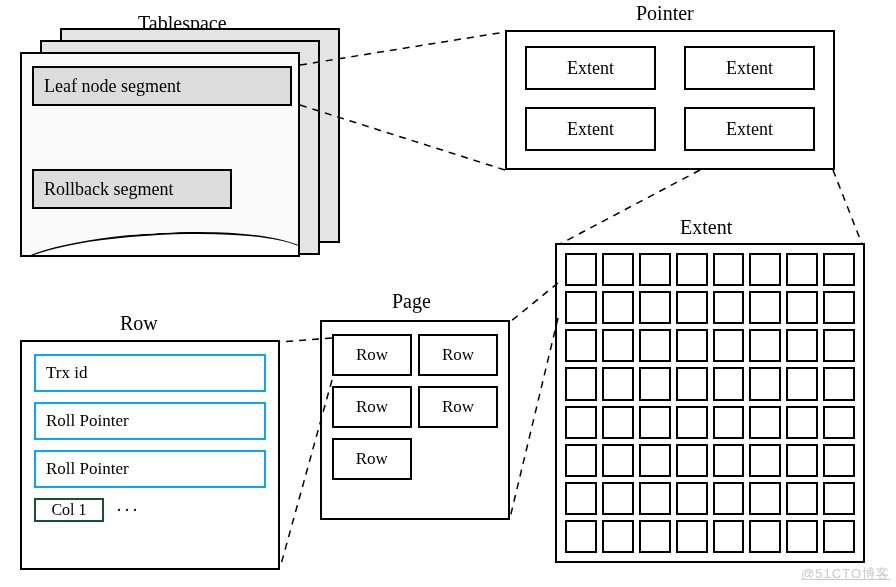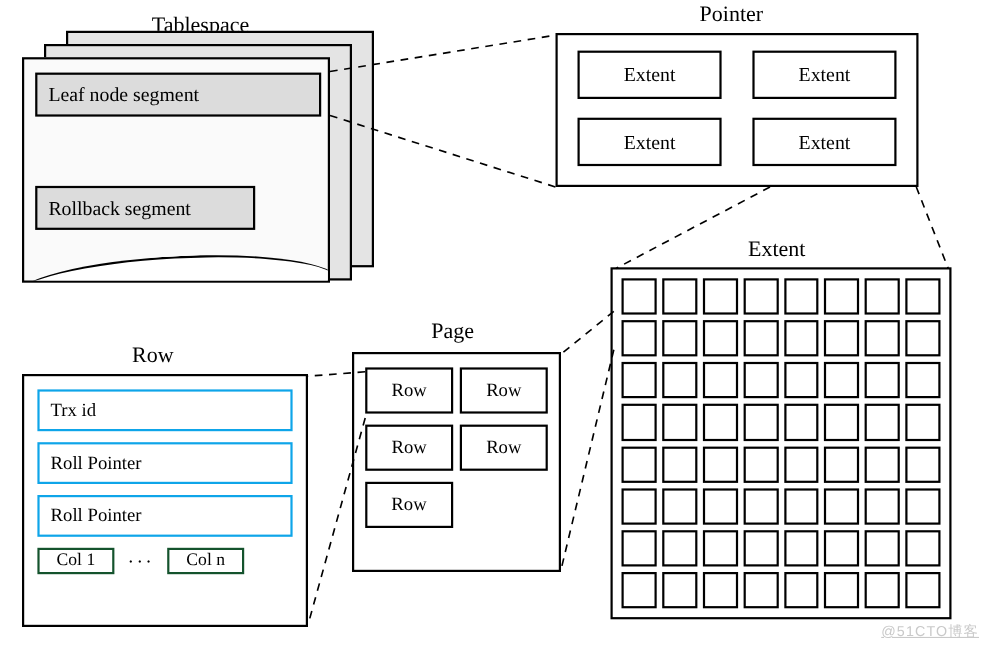--- a/index.html
+++ b/index.html
@@ -271,21 +271,20 @@
   </div>
 </div>
 
 <div class="rowdetail">
   <div class="entry">Trx id</div>
   <div class="entry">Roll Pointer</div>
   <div class="entry">Roll Pointer</div>
   <div class="colsrow">
     <div class="col">Col 1</div>
     <span class="dots">···</span>
-    <div class="col">Col n</div>
   </div>
 </div>
 
 <svg class="connectors">
 
   <line x1="300" y1="65" x2="505" y2="32"></line>
   <line x1="300" y1="105" x2="505" y2="170"></line>
 
   <line x1="700" y1="170" x2="560" y2="244"></line>
   <line x1="833" y1="170" x2="862" y2="244"></line>

